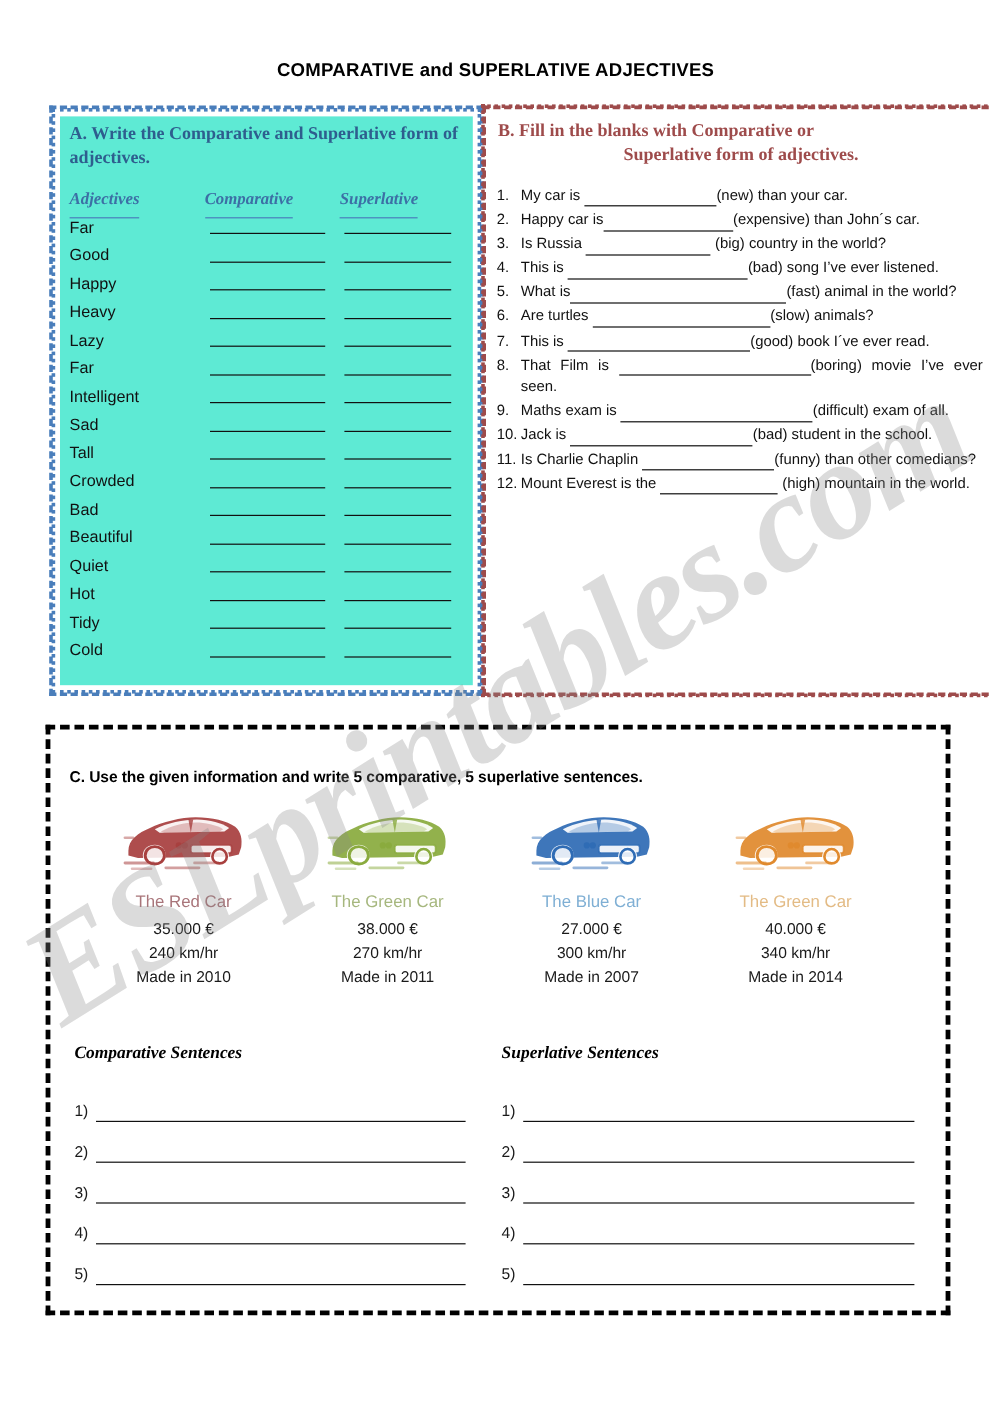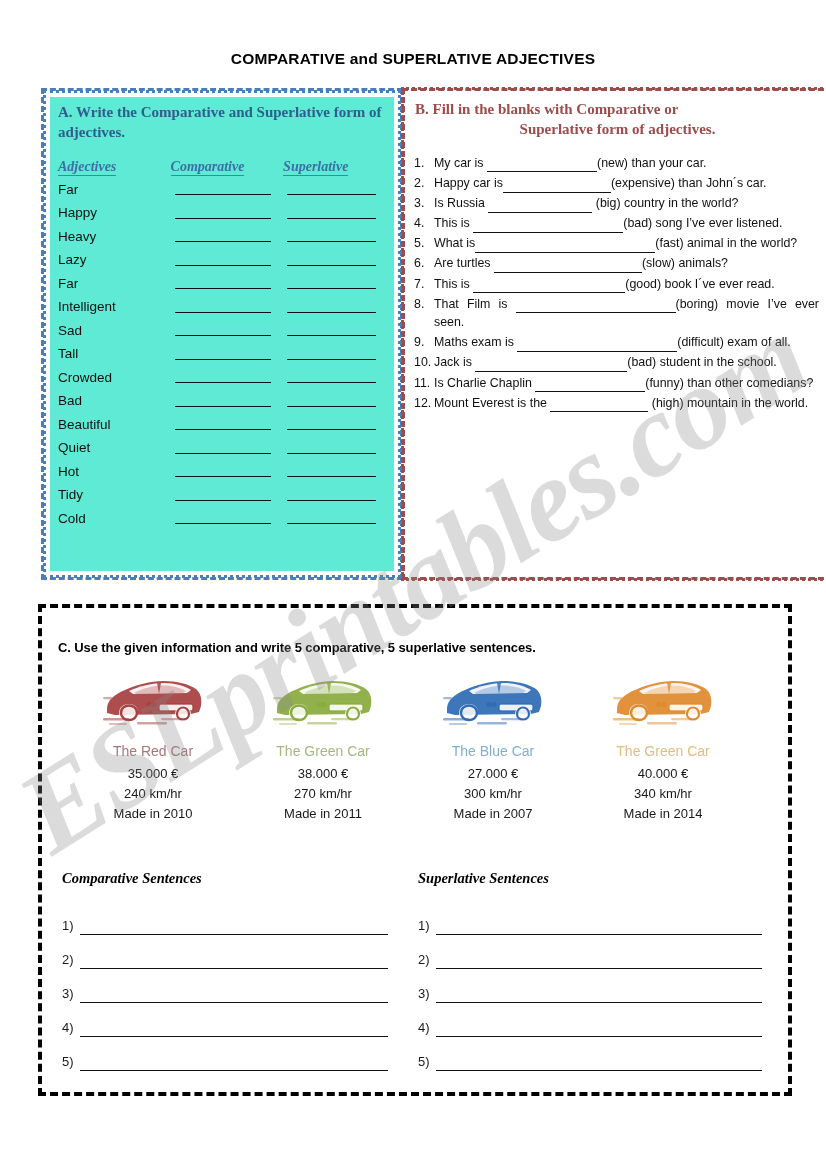--- a/index.html
+++ b/index.html
@@ -92,21 +92,21 @@
   .adj-head {
     display: flex;
     font-family: "Liberation Serif", serif;
     font-style: italic;
     font-weight: bold;
     font-size: 14px;
     color: #3c6fa5;
   }
   .adj-head span {
     border-bottom: 1.6px solid #4a7ebb;
-    padding-bottom: 1px;
+    padding-bottom: 7px;
   }
   .col-adj { width: 118px; }
   .col-comp { width: 118px; }
   .col-sup { width: 110px; }
 
   .adj-row {
     display: flex;
     align-items: flex-end;
     height: 23.5px;
   }
@@ -299,20 +299,25 @@
 
     <div class="adj-table">
       <div class="adj-head">
         <div class="col-adj"><span>Adjectives</span></div>
         <div class="col-comp"><span>Comparative</span></div>
         <div class="col-sup"><span>Superlative</span></div>
       </div>
       <div id="adj-rows">
           <div class="adj-row">
             <div class="adj-name">Far</div>
+            <div class="blank-cell c"></div>
+            <div class="blank-cell s"></div>
+          </div>
+          <div class="adj-row">
+            <div class="adj-name">Good</div>
             <div class="blank-cell c"></div>
             <div class="blank-cell s"></div>
           </div>
           <div class="adj-row">
             <div class="adj-name">Happy</div>
             <div class="blank-cell c"></div>
             <div class="blank-cell s"></div>
           </div>
           <div class="adj-row">
             <div class="adj-name">Heavy</div>

